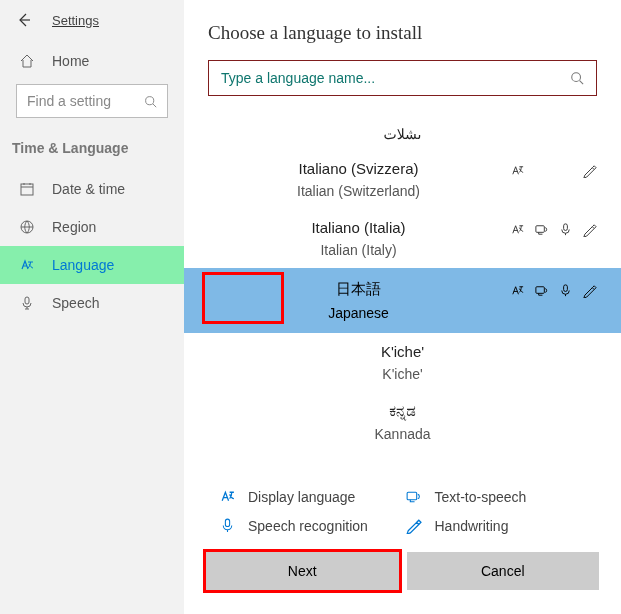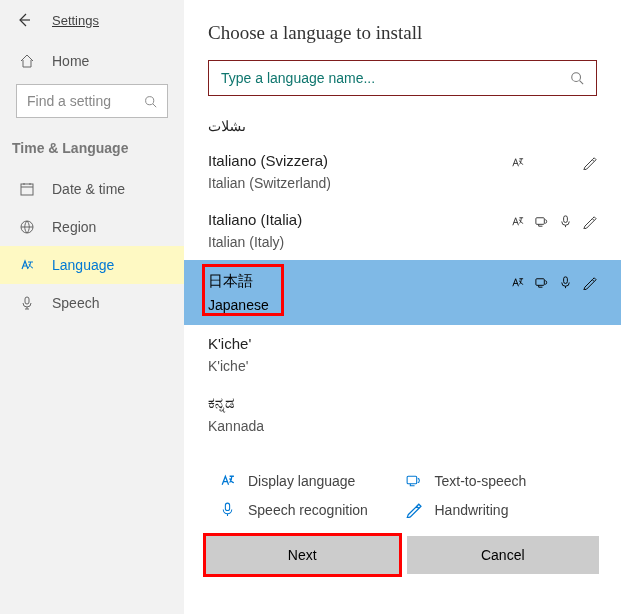--- a/index.html
+++ b/index.html
@@ -43,21 +43,21 @@
   }
   .nav-row .nav-icon {
     width: 22px;
     display: inline-flex;
     align-items: center;
     justify-content: center;
     margin-right: 14px;
     color: #666;
   }
   .nav-row.active {
-    background: #fef9c3;
+    background: #86efac;
     color: #0078d4;
   }
   .nav-row.active .nav-icon { color: #0078d4; }
   .find-box {
     margin: 4px 16px 16px 16px;
     border: 1px solid #bbb;
     background: #fff;
     padding: 8px 10px;
     display: flex;
     align-items: center;
@@ -85,22 +85,23 @@
   .search-box {
     border: 1px solid #7f1d1d;
     padding: 9px 12px;
     display: flex;
     align-items: center;
     justify-content: space-between;
     color: #0f766e;
     margin-bottom: 14px;
   }
   .lang-list {
-    margin: 8px -24px;
+    margin: 16px -24px;
     overflow: hidden;
+    text-align: center;
   }
   .lang-item {
     padding: 10px 24px 10px 24px;
     display: flex;
     justify-content: space-between;
     align-items: flex-start;
   }
   .lang-item.selected {
     background: #7fb9e6;
   }

